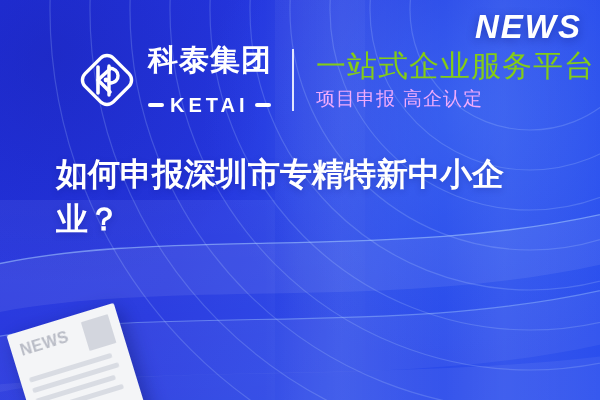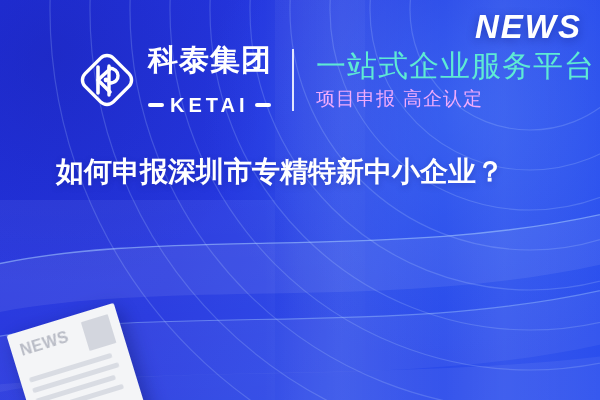--- a/index.html
+++ b/index.html
@@ -83,41 +83,41 @@
     color:#fff;font-size:20px;font-weight:bold;letter-spacing:4px;
     line-height:1;white-space:nowrap;
   }
 
   .divider{
     width:2px;height:62px;background:rgba(255,255,255,0.85);
     margin-left:20px;margin-right:22px;flex:0 0 auto;
   }
   .slogan{display:flex;flex-direction:column;justify-content:center;}
   .slogan-main{
-    color:#5eead4;font-size:30px;line-height:1.12;letter-spacing:1px;white-space:nowrap;
+    color:#84cc16;font-size:30px;line-height:1.12;letter-spacing:1px;white-space:nowrap;
     font-family:"DejaVu Sans","Liberation Sans",sans-serif;
   }
   .slogan-sub{
     color:#f0abfc;font-size:19px;line-height:1.3;letter-spacing:1px;white-space:nowrap;margin-top:4px;
     font-family:"DejaVu Sans","Liberation Sans",sans-serif;
   }
 
   
   .news-mark{
     position:absolute;right:18px;top:8px;
     color:#ffffff;font-size:33px;font-weight:bold;
     letter-spacing:2px;font-style:italic;
     text-shadow:0 2px 10px rgba(10,20,120,0.45);
     font-family:"Liberation Sans","DejaVu Sans",sans-serif;
   }
 
   
   .headline{
     position:absolute;left:56px;top:152px;width:500px;
-    color:#ffffff;font-size:28px;font-weight:bold;
+    color:#ffffff;font-size:32px;font-weight:bold;
     line-height:1.40;letter-spacing:0px;
     font-family:"DejaVu Sans","Liberation Sans",sans-serif;
     text-shadow:0 2px 6px rgba(10,20,110,0.25);
   }
 
   
   .paper{
     position:absolute;left:8px;top:322px;width:112px;height:118px;
     transform:rotate(-17deg);transform-origin:40% 10%;
     filter:drop-shadow(4px 6px 10px rgba(8,16,90,0.40));

